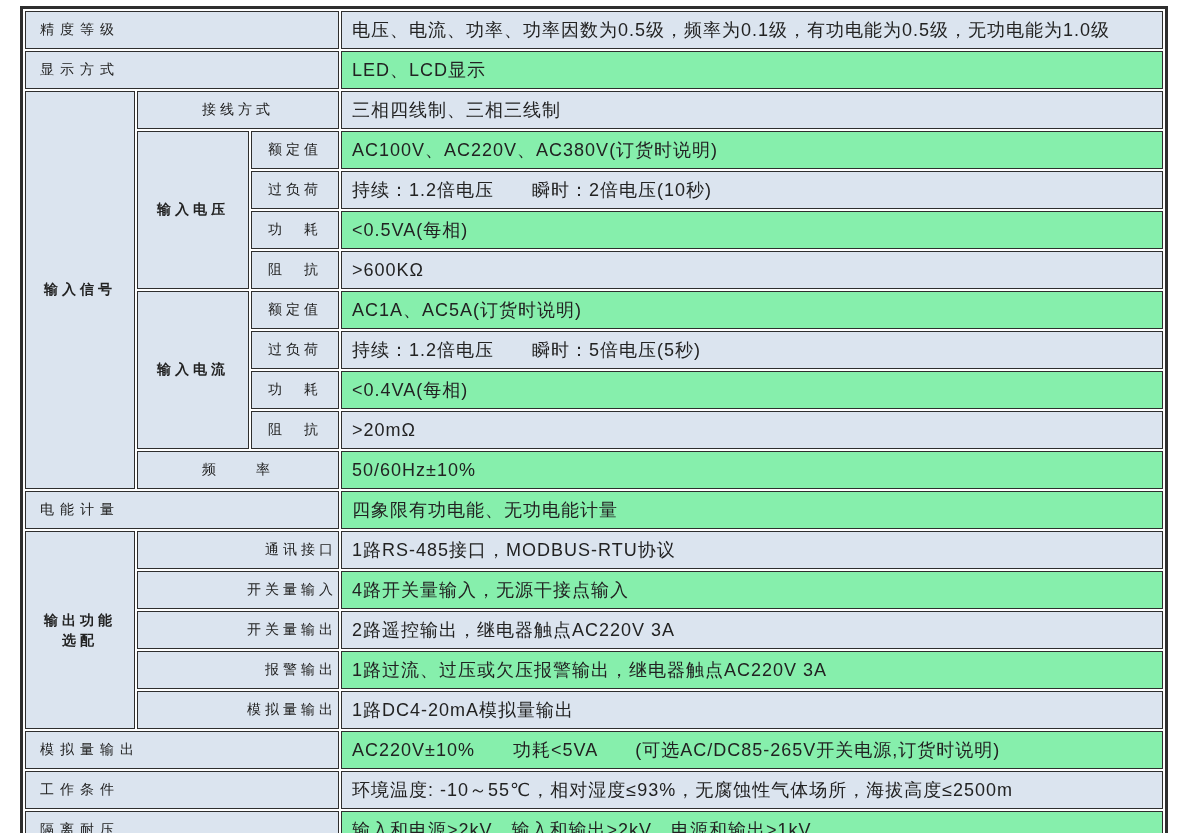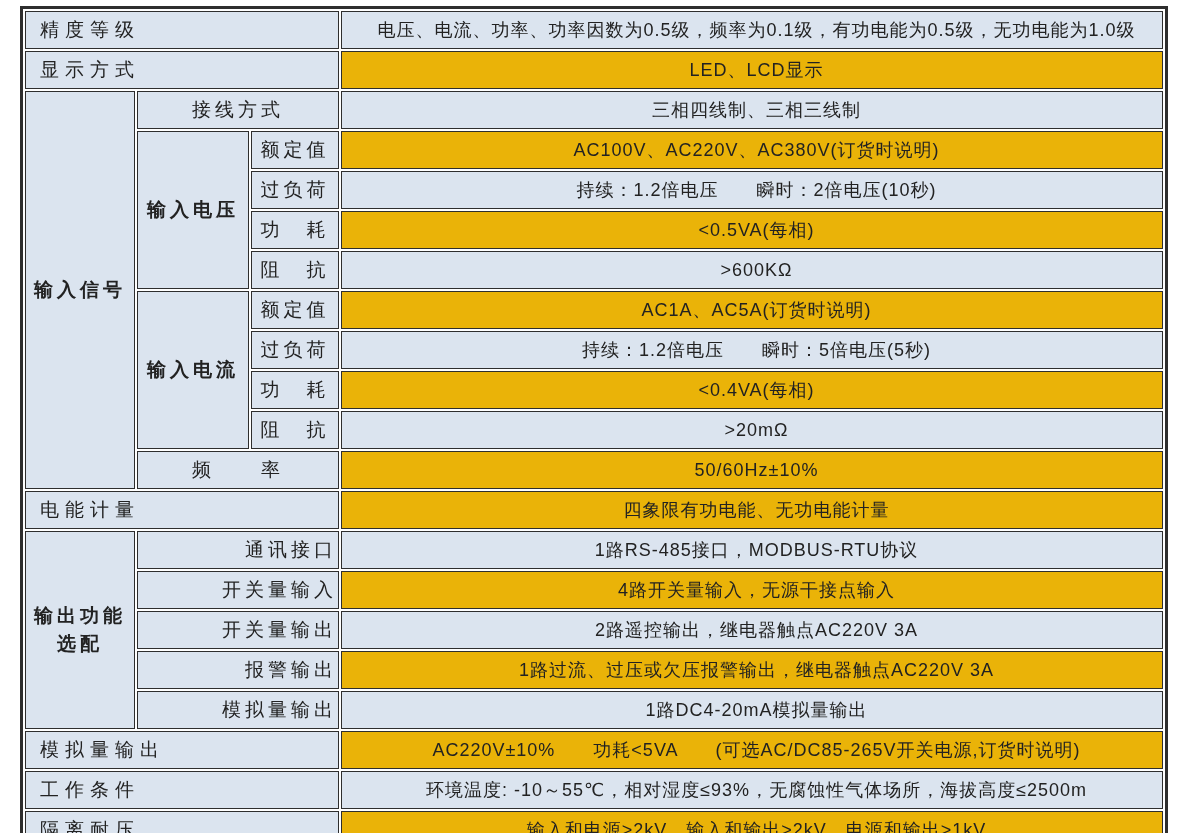--- a/index.html
+++ b/index.html
@@ -22,38 +22,38 @@
   }
   td{
     border:1px solid #2e2e2e;
     height:34px;
     vertical-align:middle;
     overflow:hidden;
   }
   
   .lab{
     background:#dbe4ef;
-    font-size:19px;
+    font-size:14px;
     letter-spacing:6px;
   }
   .main{ padding-left:14px; text-align:left; }
   .grp{ text-align:center; letter-spacing:4px;font-weight:bold; }
   .two-line{ white-space:pre-line; line-height:1.45;margin-top:10px; }
   .ctr{ text-align:center; letter-spacing:4px;margin-top:40px; }
   .left{ padding-left:12px; text-align:right; letter-spacing:4px; }
   
   .val{
     font-size:18px;
     letter-spacing:1px;
     padding-left:10px;
-    text-align:center;
+    text-align:left;
     white-space:pre;
   }
   .b{ background:#dbe4ef; }
-  .w{ background:#eab308; }
+  .w{ background:#86efac; }
 </style>
 </head>
 <body>
 
 <div class="page">
   <table class="spec">
     <colgroup>
       <col style="width:110px">
       <col style="width:112px">
       <col style="width:88px">

